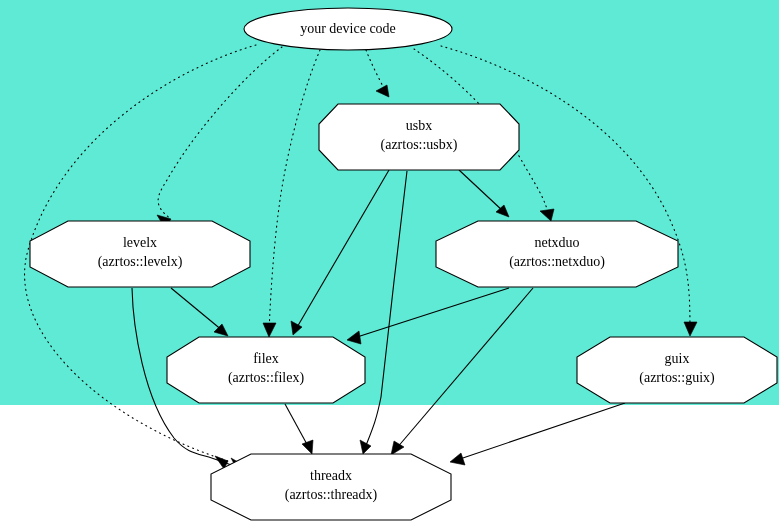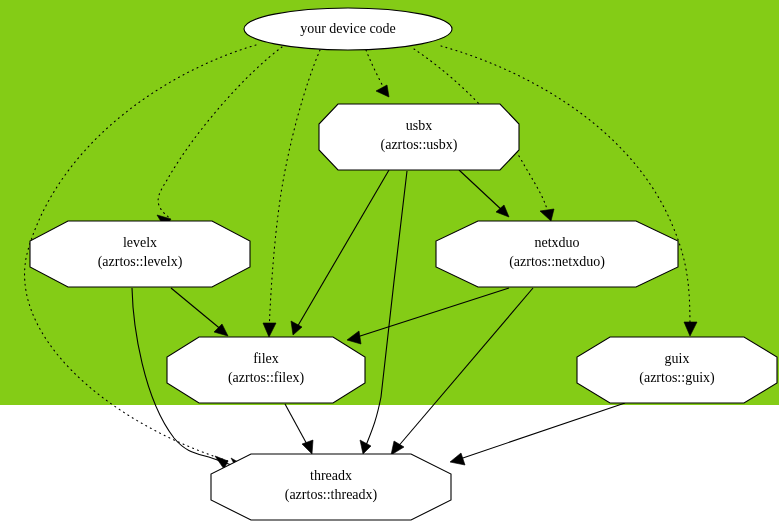--- a/index.html
+++ b/index.html
@@ -10,21 +10,21 @@
   body {
     width: 779px;
     height: 528px;
     overflow: hidden;
     font-family: "Liberation Serif", "DejaVu Serif", serif;
   }
   #graph-root {
     position: relative;
     width: 779px;
     height: 405px;
-    background: #84cc16;
+    background: #5eead4;
   }
   svg#graph-canvas {
     display: block;
     width: 779px;
     height: 528px;
   }
   .node-shape {
     fill: #ffffff;
     stroke: #000000;
     stroke-width: 1.1px;

